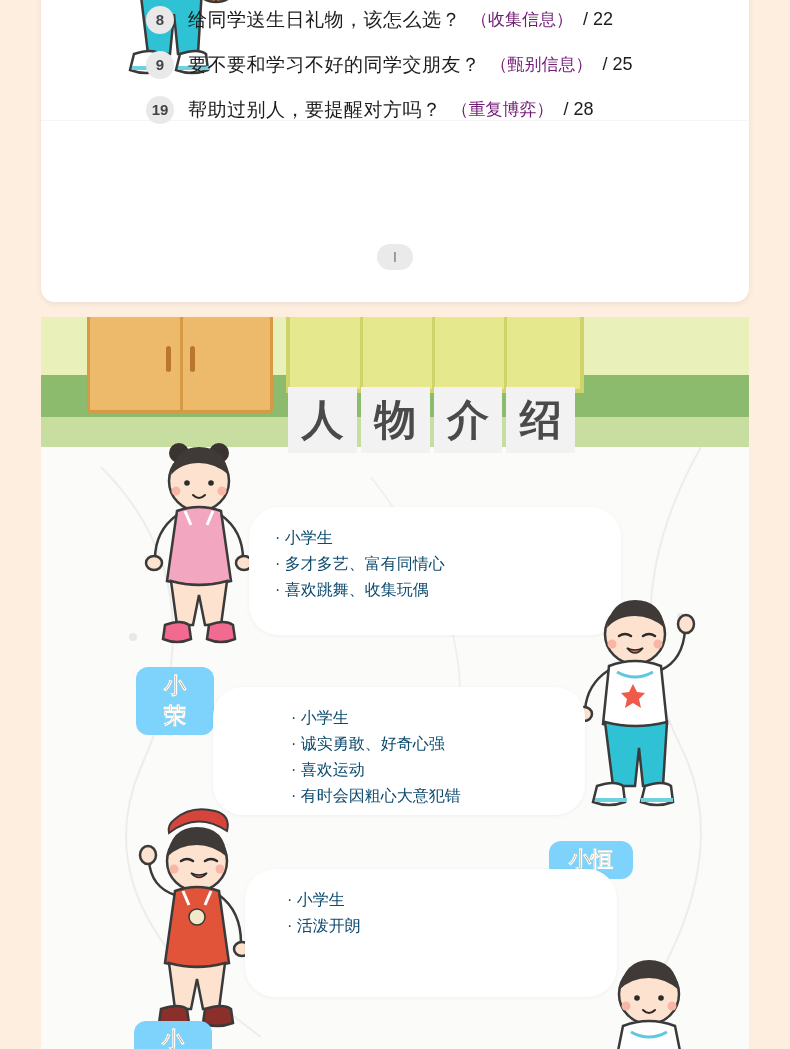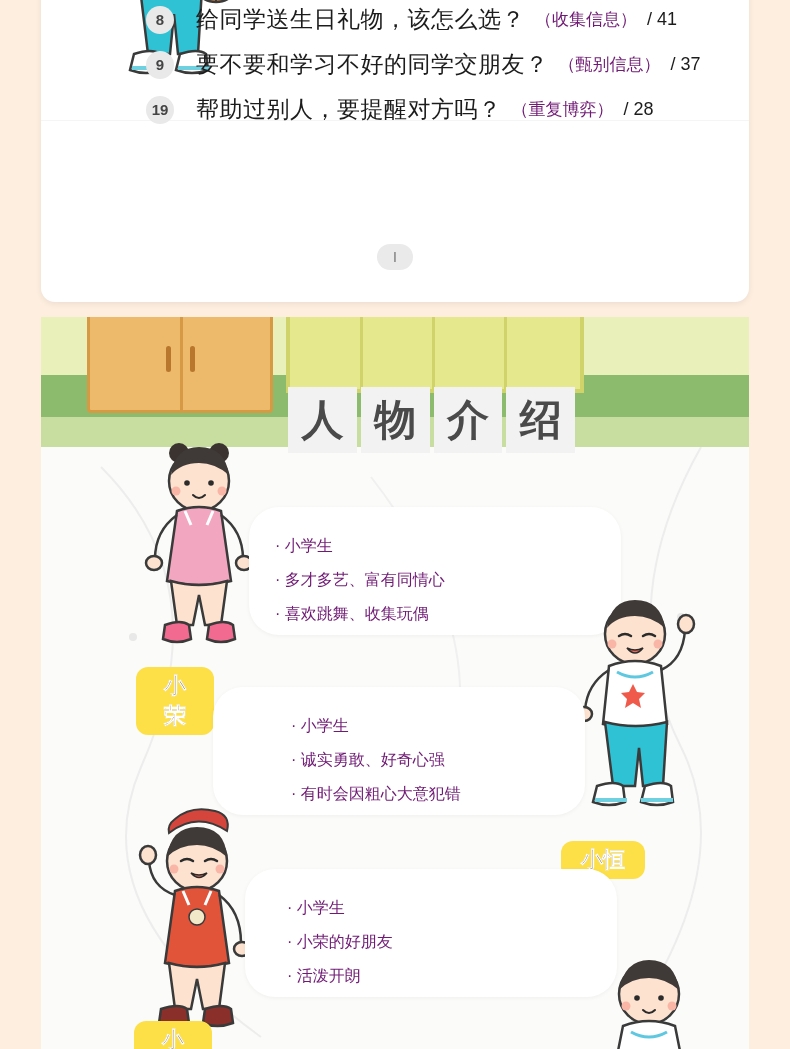--- a/index.html
+++ b/index.html
@@ -27,21 +27,21 @@
     display:flex;align-items:center;height:45px;
   }
   .toc-num{
     width:28px;height:28px;border-radius:50%;
     background:#e9e9e9;color:#444;
     font-size:15px;font-weight:bold;
     display:flex;align-items:center;justify-content:center;
     flex:0 0 auto;
   }
   .toc-title{
-    margin-left:22px;font-size:23px;color:#1c1c1c;letter-spacing:.5px;
+    margin-left:14px;font-size:19px;color:#1c1c1c;letter-spacing:.5px;
   }
   .toc-tag{
     margin-left:10px;font-size:17px;color:#701a75;
   }
   .toc-page{
     margin-left:10px;font-size:18px;color:#1c1c1c;
   }
   .toc-pill{
     position:absolute;left:50%;transform:translateX(-50%);
     bottom:32px;width:36px;height:26px;border-radius:13px;
@@ -84,25 +84,25 @@
     display:flex;align-items:center;justify-content:center;
     font-family:"DejaVu Sans",sans-serif;
   }
   .bg-curves{position:absolute;left:0;top:0;width:708px;height:735px;}
   .bubble{
     position:absolute;background:#ffffff;border-radius:30px;
     box-shadow:0 1px 4px rgba(0,0,0,.05);
     padding:18px 26px;box-sizing:border-box;
   }
   .bubble li{
-    list-style:none;font-size:16px;color:#701a75;line-height:26px;white-space:nowrap;margin-top:8px;
+    list-style:none;font-size:16px;color:#0c4a6e;line-height:26px;white-space:nowrap;
   }
   .bubble ul{margin:0;padding:0;}
   .name-tag{
-    position:absolute;background:#fde047;border-radius:12px;
+    position:absolute;background:#7dd3fc;border-radius:12px;
     color:#6b4a12;font-size:22px;font-weight:bold;
     padding:4px 20px;box-sizing:border-box;
     text-align:center;
     -webkit-text-stroke:0.5px #ffffff;
   }
 </style>
 </head>
 <body>
 
 <div class="toc-panel">
@@ -134,27 +134,27 @@
     <path d="M30 314 q18 -6 26 0 l2 16 q-16 6 -32 0z" fill="#ffffff" stroke="#3a3a3a" stroke-width="2.5"></path>
     <path d="M76 314 q18 -6 26 0 l2 16 q-16 6 -32 0z" fill="#ffffff" stroke="#3a3a3a" stroke-width="2.5"></path>
     <path d="M28 328 h32 M74 328 h32" stroke="#6fd0e0" stroke-width="4"></path>
   </svg>
 
   <div class="toc-list">
     <div class="toc-row">
       <div class="toc-num">8</div>
       <div class="toc-title">给同学送生日礼物，该怎么选？</div>
       <div class="toc-tag">（收集信息）</div>
-      <div class="toc-page">/ 41</div>
+      <div class="toc-page">/ 22</div>
     </div>
     <div class="toc-row">
       <div class="toc-num">9</div>
       <div class="toc-title">要不要和学习不好的同学交朋友？</div>
       <div class="toc-tag">（甄别信息）</div>
-      <div class="toc-page">/ 37</div>
+      <div class="toc-page">/ 25</div>
     </div>
     <div class="toc-row">
       <div class="toc-num">19</div>
       <div class="toc-title">帮助过别人，要提醒对方吗？</div>
       <div class="toc-tag">（重复博弈）</div>
       <div class="toc-page">/ 28</div>
     </div>
   </div>
 
   <div class="toc-pill">I</div>
@@ -240,24 +240,25 @@
     <path d="M36 130 q30 8 62 0 l-4 64 h-20 l-4 -38 l-4 38 h-22z" fill="#2fc2d4" stroke="#3a3a3a" stroke-width="2.5"></path>
     <path d="M28 194 q18 -6 26 0 l2 16 q-16 6 -32 0z" fill="#ffffff" stroke="#3a3a3a" stroke-width="2.5"></path>
     <path d="M76 194 q18 -6 26 0 l2 16 q-16 6 -32 0z" fill="#ffffff" stroke="#3a3a3a" stroke-width="2.5"></path>
     <path d="M26 208 h32 M72 208 h32" stroke="#6fd0e0" stroke-width="4"></path>
   </svg>
 
   <div class="bubble" style="left:172px;top:370px;width:372px;height:128px;">
     <ul style="padding-left:52px;">
       <li>· 小学生</li>
       <li>· 诚实勇敢、好奇心强</li>
+      <li>· 喜欢运动</li>
       <li>· 有时会因粗心大意犯错</li>
     </ul>
   </div>
-  <div class="name-tag" style="left:520px;top:524px;width:84px;">小恒</div>
+  <div class="name-tag" style="left:508px;top:524px;width:84px;">小恒</div>
 
   <svg style="position:absolute;left:80px;top:486px;width:150px;height:250px;" viewBox="0 0 150 250">
     <ellipse cx="76" cy="58" rx="30" ry="30" fill="#fde3cf" stroke="#3a3a3a" stroke-width="2.5"></ellipse>
     <path d="M46 54 q4 -30 30 -30 q28 0 30 30 q-14 -12 -30 -12 q-18 0 -30 12z" fill="#3f3a38"></path>
     <path d="M48 30 q28 -22 58 -2 q4 -16 -12 -20 q-24 -6 -40 8 q-8 6 -6 14z" fill="#d6453c" stroke="#3a3a3a" stroke-width="2"></path>
     <path d="M60 58 q6 -4 12 0" stroke="#2b2b2b" stroke-width="2.5" fill="none" stroke-linecap="round"></path>
     <path d="M84 58 q6 -4 12 0" stroke="#2b2b2b" stroke-width="2.5" fill="none" stroke-linecap="round"></path>
     <path d="M70 70 q8 9 16 0 q-8 4 -16 0z" fill="#e36a5a" stroke="#2b2b2b" stroke-width="1.6"></path>
     <circle cx="53" cy="66" r="4.5" fill="#f9b5a6"></circle>
     <circle cx="99" cy="66" r="4.5" fill="#f9b5a6"></circle>
@@ -269,21 +270,20 @@
     <path d="M98 92 q22 16 22 48" stroke="#3a3a3a" stroke-width="2.5" fill="none"></path>
     <ellipse cx="121" cy="146" rx="8" ry="7" fill="#fde3cf" stroke="#3a3a3a" stroke-width="2.5"></ellipse>
     <path d="M48 160 q28 8 56 0 l-6 46 h-16 l-6 -30 l-6 30 h-16z" fill="#fde3cf" stroke="#3a3a3a" stroke-width="2.5"></path>
     <path d="M40 206 q18 -6 26 0 l2 14 q-16 6 -30 0z" fill="#8b2f2a" stroke="#3a3a3a" stroke-width="2.5"></path>
     <path d="M84 206 q18 -6 26 0 l2 14 q-16 6 -30 0z" fill="#8b2f2a" stroke="#3a3a3a" stroke-width="2.5"></path>
   </svg>
 
   <div class="bubble" style="left:204px;top:552px;width:372px;height:128px;">
     <ul style="padding-left:16px;">
       <li>· 小学生</li>
-      <li>· 小荣的好朋友</li>
       <li>· 活泼开朗</li>
     </ul>
   </div>
   <div class="name-tag" style="left:93px;top:704px;width:78px;">小花</div>
 
   <svg style="position:absolute;left:548px;top:635px;width:120px;height:100px;" viewBox="0 0 120 100">
     <ellipse cx="60" cy="42" rx="30" ry="30" fill="#fde3cf" stroke="#3a3a3a" stroke-width="2.5"></ellipse>
     <path d="M30 38 q6 -30 30 -30 q26 0 30 30 q-14 -12 -30 -12 q-18 0 -30 12z" fill="#3f3a38"></path>
     <circle cx="48" cy="46" r="2.8" fill="#2b2b2b"></circle>
     <circle cx="72" cy="46" r="2.8" fill="#2b2b2b"></circle>

